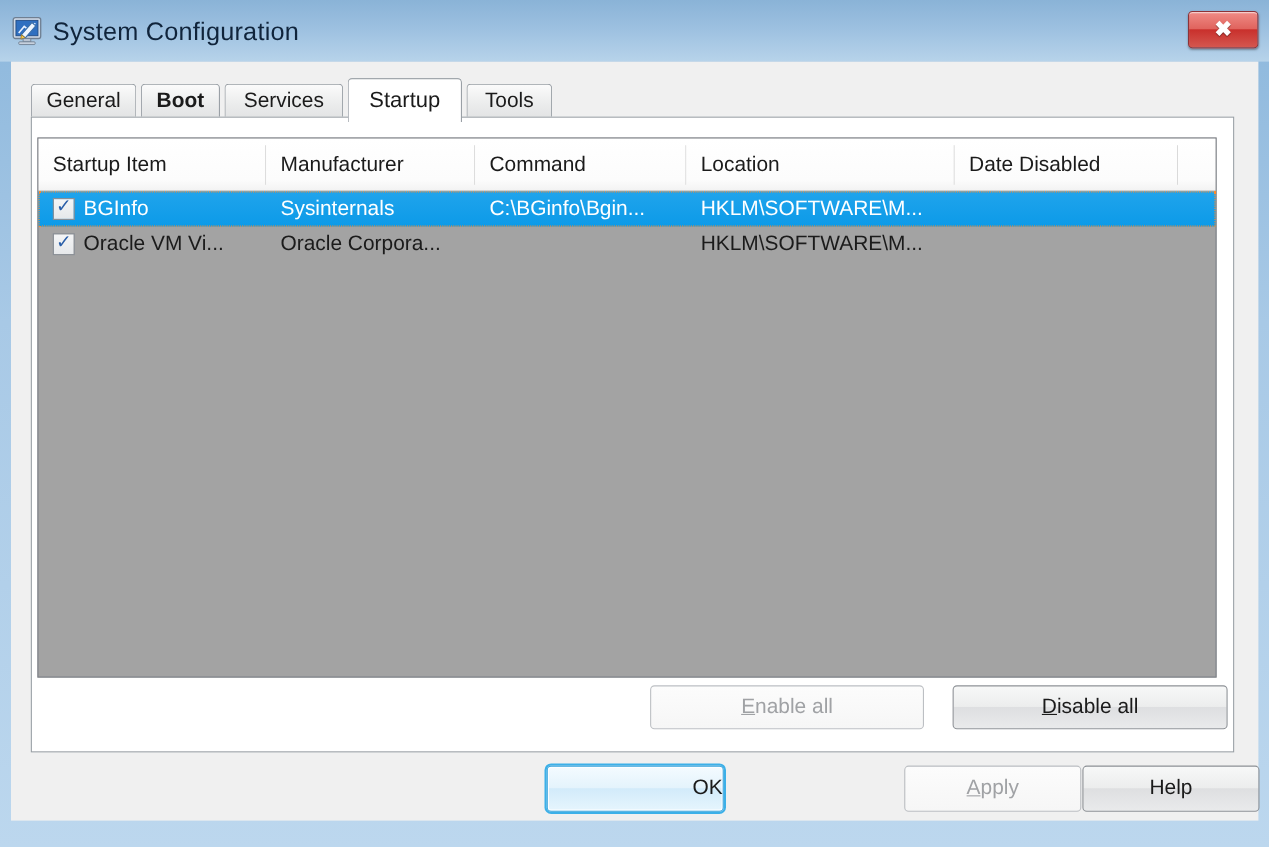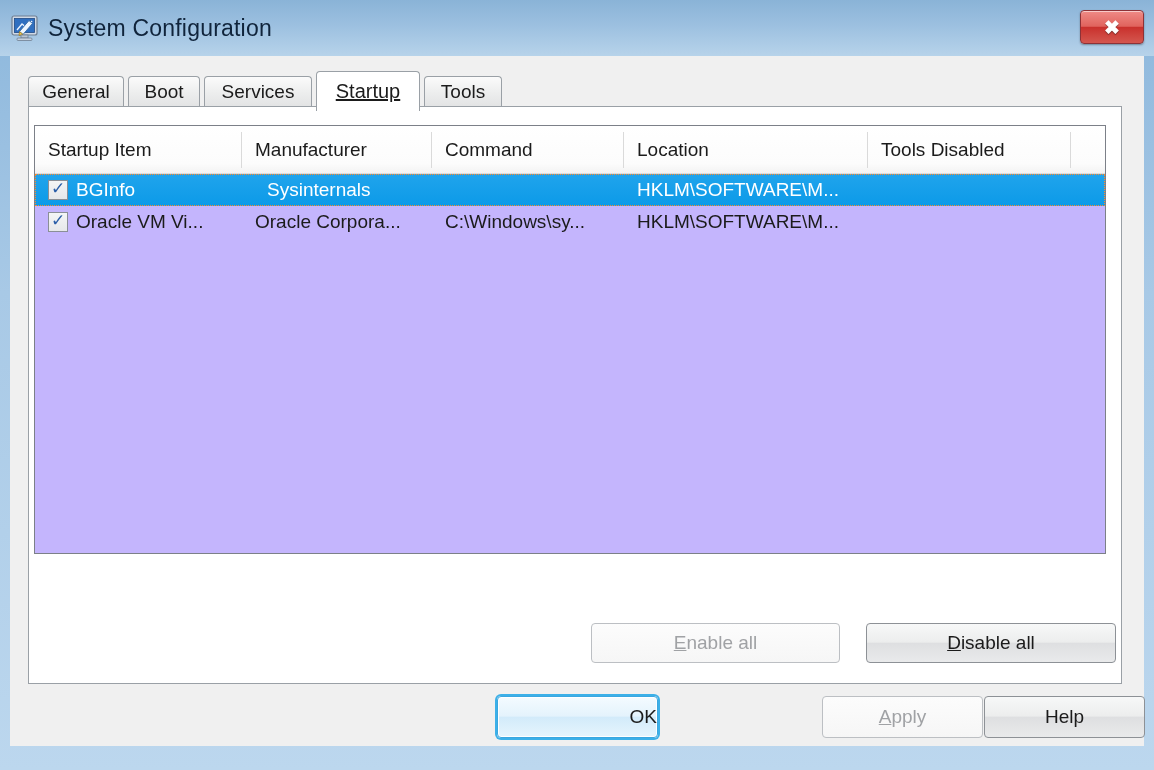--- a/index.html
+++ b/index.html
@@ -101,42 +101,41 @@
     cursor: pointer;
     white-space: nowrap;
   }
   .tab.active {
     top: 0;
     height: 40px;
     background: #ffffff;
     border-color: #9aa0a6;
     z-index: 5;
     font-size: 20px;
-    text-decoration: underline;
   }
 
   
   #tab-panel {
     position: absolute;
     left: 18px; top: 50px;
     width: 1094px;
     height: 578px;
     box-sizing: border-box;
     background: #ffffff;
     border: 1px solid #9aa0a6;
   }
 
   
   #listview {
     position: absolute;
     left: 24px; top: 69px;
     width: 1072px;
-    height: 429px;
-    box-sizing: border-box;
-    background: #c4b5fd;
+    height: 491px;
+    box-sizing: border-box;
+    background: #a3a3a3;
     border: 1px solid #7c8088;
   }
   #list-header {
     position: relative;
     height: 48px;
     box-sizing: border-box;
     background: linear-gradient(to bottom, #ffffff 0%, #fcfcfc 80%, #f3f3f3 100%);
     border-bottom: 1px solid #dcdcdc;
   }
   .col-head {
@@ -304,21 +303,21 @@
       <span class="x-glyph">✖</span>
     </div>
   </div>
 
   <div id="dialog-body">
 
     <div id="tabstrip">
       <div class="tab" id="tab-0" style="left:0px;width:96px;">
         <span>General</span>
       </div>
-      <div class="tab" id="tab-1" style="left:100px;width:72px;">
+      <div class="tab" id="tab-1" style="left:100px;width:72px;font-weight:bold;">
         <span>Boot</span>
       </div>
       <div class="tab" id="tab-2" style="left:176px;width:108px;">
         <span>Services</span>
       </div>
       <div class="tab active" id="tab-3" style="left:288px;width:104px;">
         <span>Startup</span>
       </div>
       <div class="tab" id="tab-4" style="left:396px;width:78px;">
         <span>Tools</span>
@@ -340,47 +339,47 @@
         </div>
         <div class="col-head" style="left:397px;width:192px;">
           <span>Command</span>
           <span class="divider"></span>
         </div>
         <div class="col-head" style="left:589px;width:244px;">
           <span>Location</span>
           <span class="divider"></span>
         </div>
         <div class="col-head" style="left:833px;width:203px;">
-          <span>Tools Disabled</span>
+          <span>Date Disabled</span>
           <span class="divider"></span>
         </div>
         <div class="col-head" style="left:1036px;width:34px;">
           <span></span>
         </div>
       </div>
 
       <div id="rows">
 
         <div class="row selected">
           <div class="checkbox">
             <span class="tick">✓</span>
           </div>
           <div class="cell" style="left:41px;width:166px;">BGInfo</div>
-          <div class="cell" style="left:219px;width:190px;padding-left:13px;">Sysinternals</div>
+          <div class="cell" style="left:207px;width:190px;padding-left:13px;">Sysinternals</div>
+          <div class="cell" style="left:397px;width:192px;padding-left:13px;">C:\BGinfo\Bgin...</div>
           <div class="cell" style="left:589px;width:244px;padding-left:13px;">HKLM\SOFTWARE\M...</div>
           <div class="cell" style="left:833px;width:203px;padding-left:13px;"></div>
         </div>
 
         <div class="row">
           <div class="checkbox">
             <span class="tick">✓</span>
           </div>
           <div class="cell" style="left:41px;width:166px;">Oracle VM Vi...</div>
           <div class="cell" style="left:207px;width:190px;padding-left:13px;">Oracle Corpora...</div>
-          <div class="cell" style="left:397px;width:192px;padding-left:13px;">C:\Windows\sy...</div>
           <div class="cell" style="left:589px;width:244px;padding-left:13px;">HKLM\SOFTWARE\M...</div>
           <div class="cell" style="left:833px;width:203px;padding-left:13px;"></div>
         </div>
 
       </div>
     </div>
 
     <div class="btn disabled" id="enable-all">
       <span class="akey">E</span>
         <span>nable all</span>

